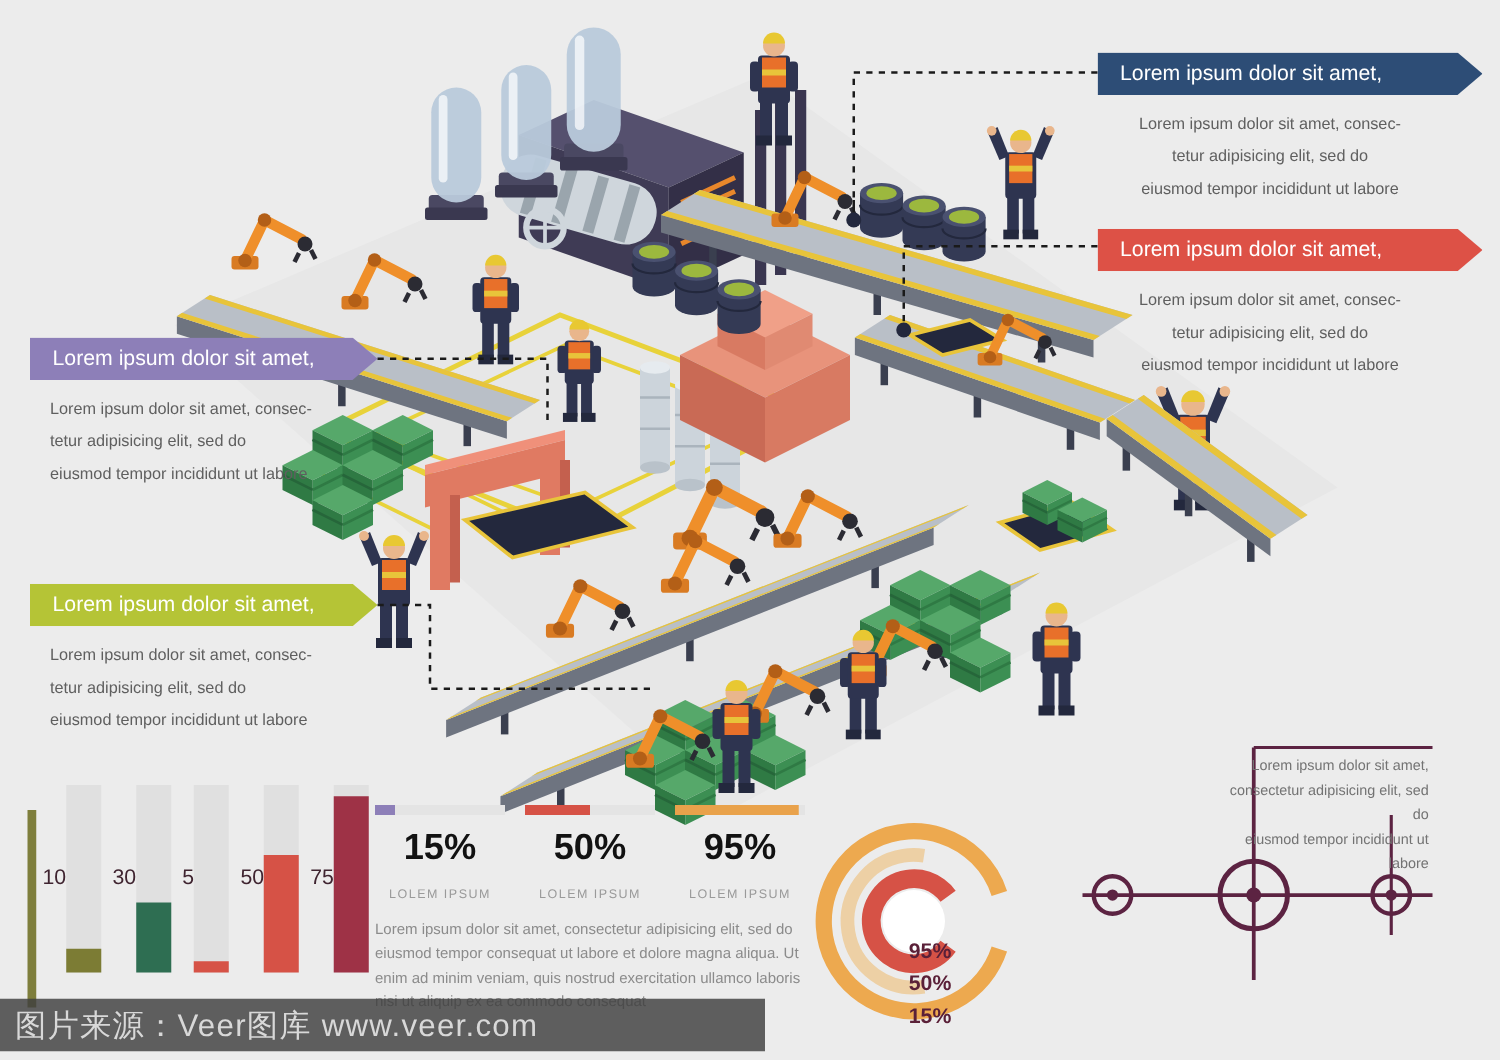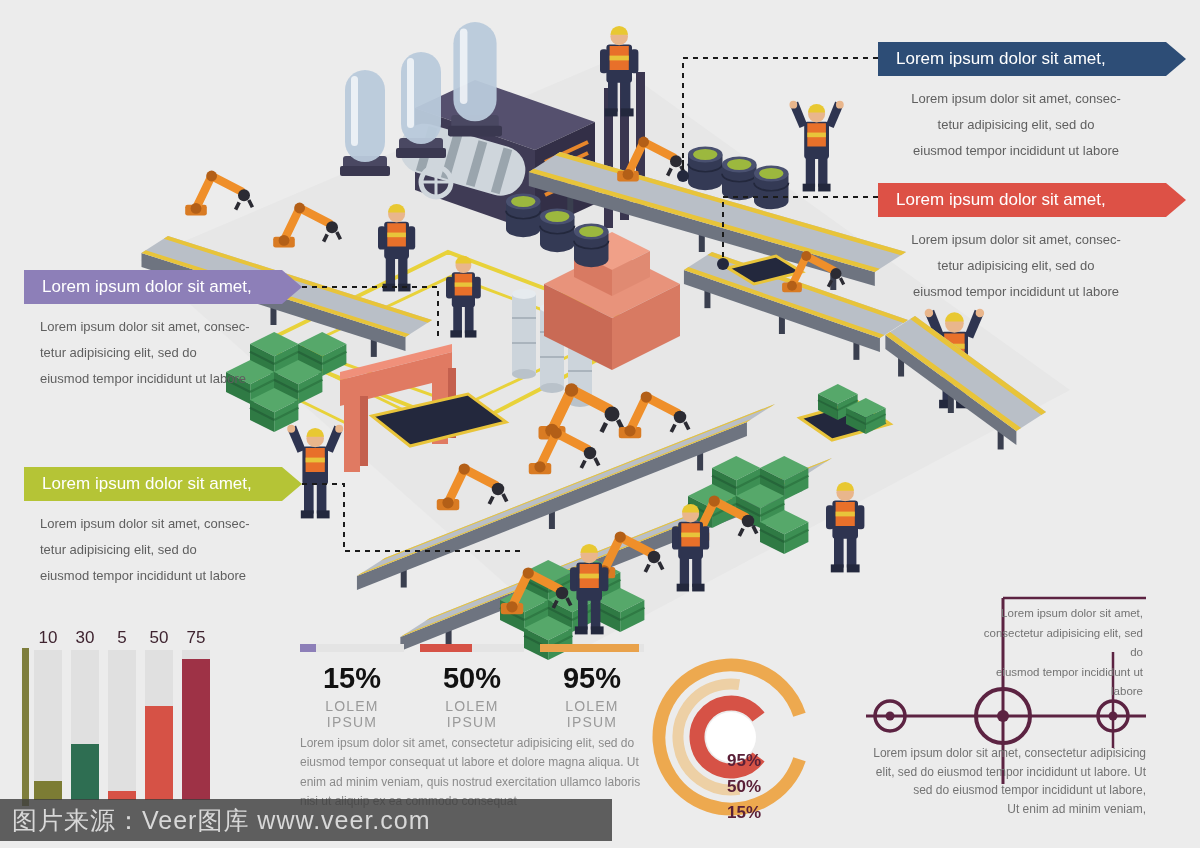--- a/index.html
+++ b/index.html
@@ -14,31 +14,31 @@
   .center .cbody{text-align:center;width:276px}
   .leftb .cbody{padding-left:16px}
   #callout-blue{left:878px;top:42px;width:308px}
   #callout-red{left:878px;top:183px;width:308px}
   #callout-purple{left:24px;top:270px;width:278px}
   #callout-green{left:24px;top:467px;width:278px}
 
   .barchart{position:absolute;left:22px;top:628px;display:flex;align-items:flex-start}
   .axis-strip{width:7px;height:158px;background:#7e7e3c;margin:20px 5px 0 0}
   .cols{display:flex;gap:9px}
-  .bar-col{display:flex;flex-direction:column;align-items:center}
+  .bar-col{display:flex;align-items:center}
   .bar-num{font-size:17px;color:#3f2430;height:20px;margin-bottom:2px}
   .bar-track{width:28px;height:150px;background:#e0e0e0;position:relative}
   .bar-fill{position:absolute;left:0;right:0;bottom:0}
 
   .stats{position:absolute;left:300px;top:644px;display:flex;gap:16px}
   .stat{width:104px;text-align:center}
   .stat-bar{height:8px;background:#e4e4e4;position:relative}
   .stat-fill{position:absolute;left:0;top:0;bottom:0}
   .stat-value{font-size:29px;font-weight:bold;color:#121212;margin-top:10px}
-  .stat-label{font-size:14px;color:#9a9a9a;letter-spacing:1.2px;margin-top:3px}
+  .stat-label{font-size:10px;color:#9a9a9a;letter-spacing:1.2px;margin-top:15px}
 
   .para{position:absolute;left:300px;top:734px;width:345px;font-size:12px;color:#8b8b8b;line-height:1.62}
   .para div{white-space:nowrap}
 
   .donut{position:absolute;left:642px;top:648px}
   .donut-labels{position:absolute;left:727px;top:748px;font-size:17px;font-weight:bold;color:#5a2038;line-height:26px}
 
   .plane-top{position:absolute;left:973px;top:604px;width:170px;text-align:right;font-size:11.5px;color:#737373;line-height:1.7}
   .plane-bottom{position:absolute;left:828px;top:744px;width:318px;text-align:right;font-size:12px;color:#737373;line-height:1.55}
 
@@ -382,23 +382,17 @@
     <div>95%</div>
     <div>50%</div>
     <div>15%</div>
   </div>
 
   <div class="plane-top">
     <div>Lorem ipsum dolor sit amet,</div>
     <div>consectetur adipisicing elit, sed do</div>
     <div>eiusmod tempor incididunt ut labore</div>
   </div>
-  <div class="plane-bottom">
-    <div>Lorem ipsum dolor sit amet, consectetur adipisicing</div>
-    <div>elit, sed do eiusmod tempor incididunt ut labore. Ut</div>
-    <div>sed do eiusmod tempor incididunt ut labore,</div>
-    <div>Ut enim ad minim veniam,</div>
-  </div>
 
   <div class="watermark">
     <span>图片来源：Veer图库 www.veer.com</span>
   </div>
 </div>
 
 </body></html>

